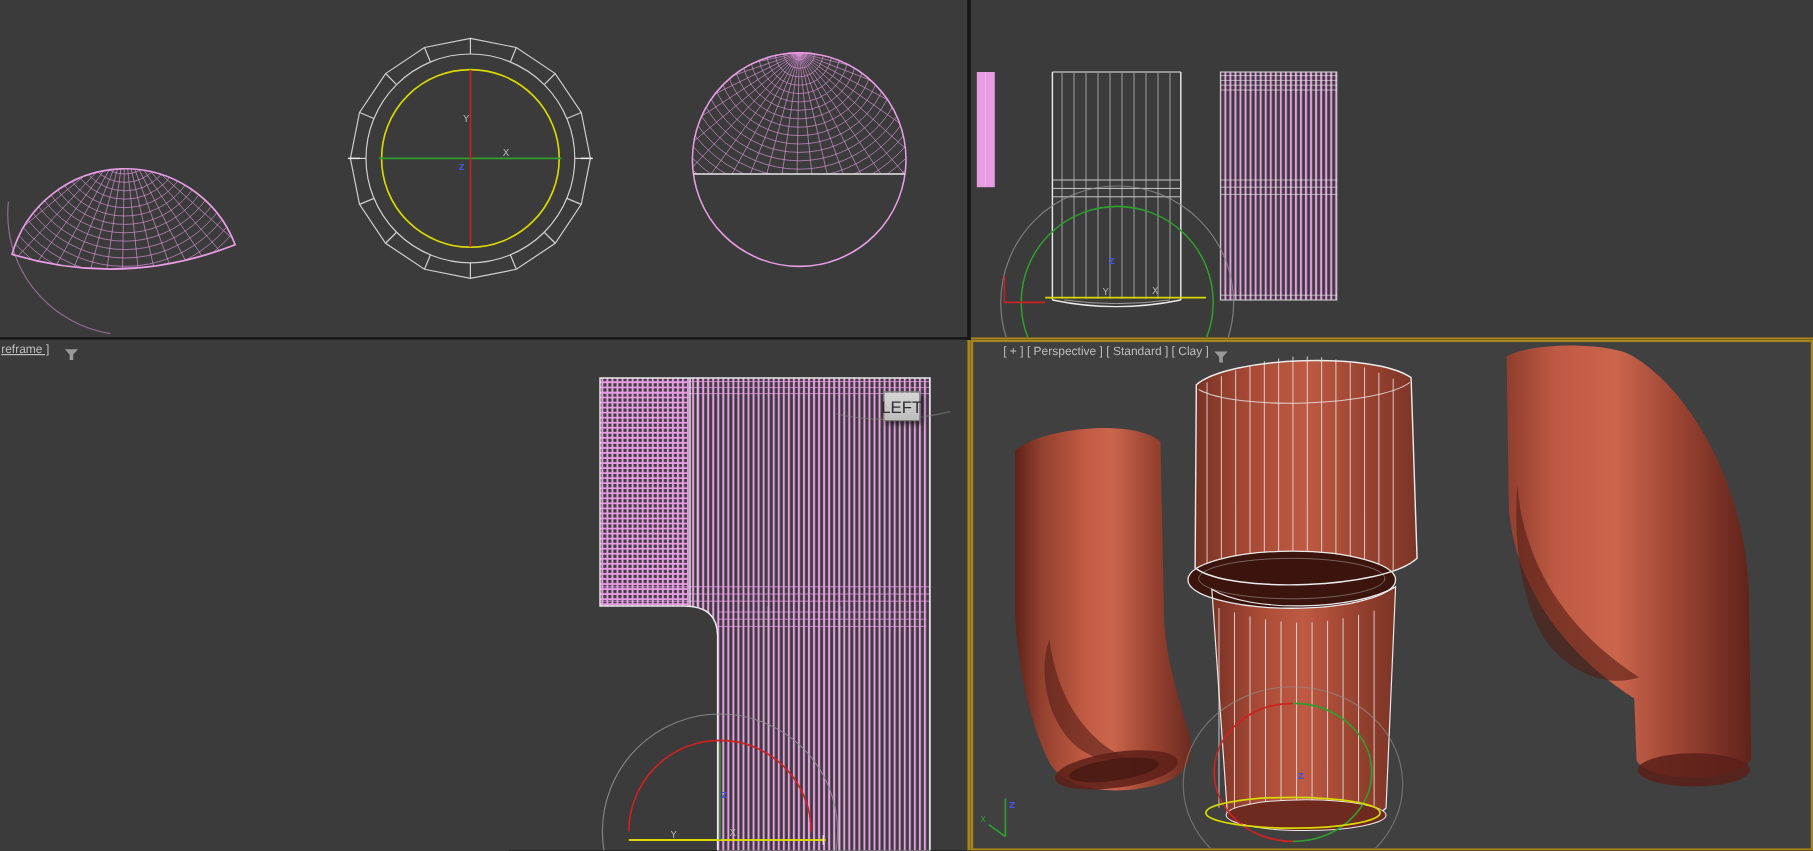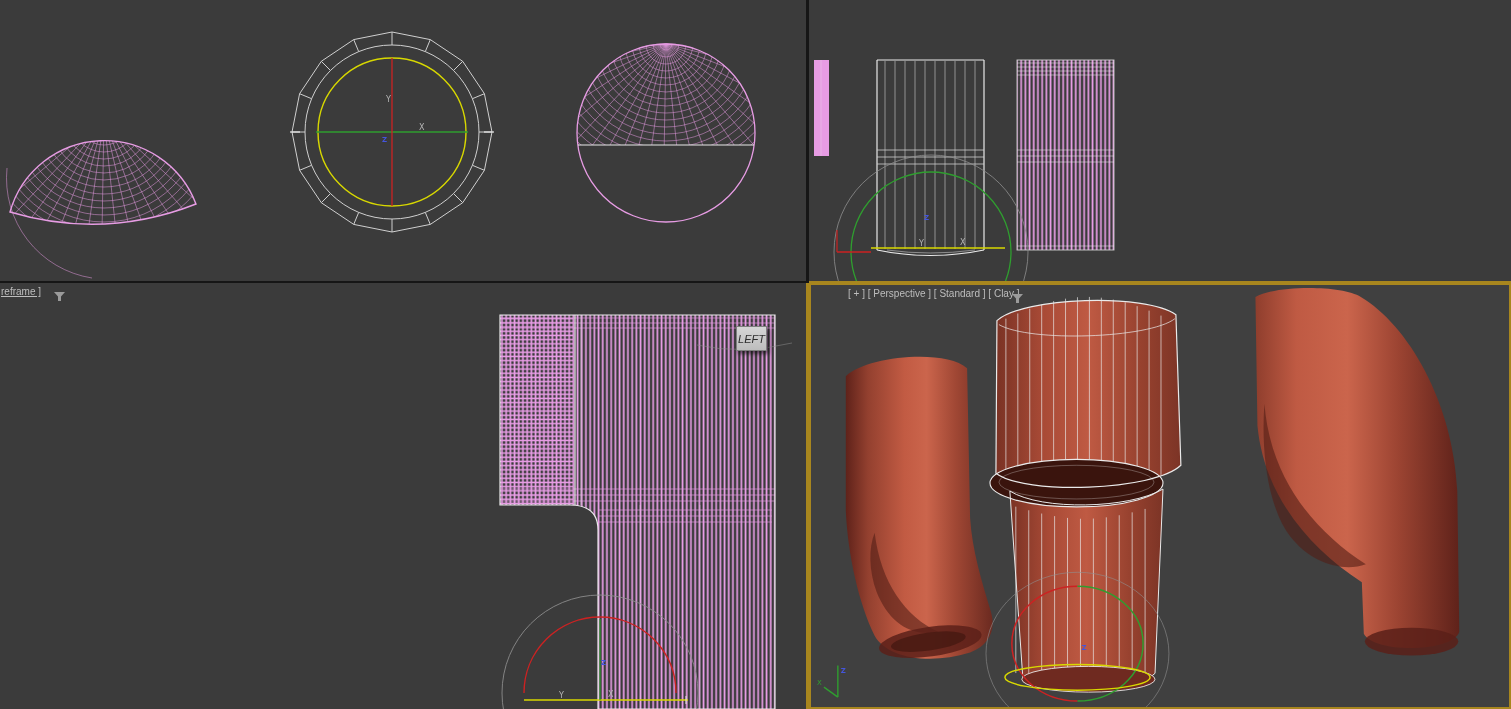--- a/index.html
+++ b/index.html
@@ -11,29 +11,29 @@
     background:var(--divider,#161616);
   }
   .vp{position:relative;background:var(--viewport-bg,#3b3b3b);overflow:hidden;}
   .vp-tl{grid-column:1;grid-row:1;}
   .vp-tr{grid-column:3;grid-row:1;}
   .vp-bl{grid-column:1;grid-row:3;}
   .vp-br{grid-column:3;grid-row:3;border:2px solid var(--active-border,#a8861e);box-sizing:border-box;background:#404040;}
   svg.canvas{position:absolute;left:0;top:0;width:100%;height:100%;display:block;font-family:"DejaVu Sans",sans-serif;}
   .vp-label{position:absolute;top:3px;font-size:10px;line-height:12px;color:var(--label-text,#bdbdbd);z-index:4;cursor:pointer;white-space:nowrap;}
   .vp-bl .vp-label{left:1px;text-decoration:underline;}
-  .vp-br .vp-label{left:17px;padding-left:20px;}
+  .vp-br .vp-label{left:5px;padding-left:20px;}
   .funnel{position:absolute;top:5px;width:13px;height:11px;z-index:4;cursor:pointer;}
   .vp-bl .funnel{left:53px;}
   .vp-br .funnel{left:200px;}
   .tooltip{
     position:absolute;left:736px;top:43px;width:29px;height:23px;z-index:6;
     background:linear-gradient(#d6d6d6,#bdbdbd);
     border:1px solid #7f7f7f;box-shadow:2px 3px 4px rgba(0,0,0,.55);
-    font-size:11px;color:#2d2d2d;display:flex;align-items:center;justify-content:center;font-style:italic;
+    font-size:14px;color:#2d2d2d;display:flex;align-items:center;justify-content:center;
   }
   .splitter-v{grid-column:2;grid-row:1/4;background:linear-gradient(180deg,var(--divider,#161616) 0 283px,var(--active-border,#a8861e) 283px 100%);cursor:col-resize;}
   .splitter-h{grid-row:2;grid-column:1/4;background:linear-gradient(90deg,var(--divider,#161616) 0 809px,var(--active-border,#a8861e) 809px 100%);cursor:row-resize;}
   
   .wire-pink{stroke:var(--wire-pink,#e79ce4);}
   .fill-pink{fill:var(--wire-pink,#e79ce4);}
   .wire-white{stroke:var(--wire-white,#eaeaea);}
   .wire-lt{stroke:var(--wire-light,#cfcfcf);}
   .wire-gray{stroke:var(--wire-gray,#8f8f8f);}
   .axis-red{stroke:var(--axis-red,#cc2222);}

